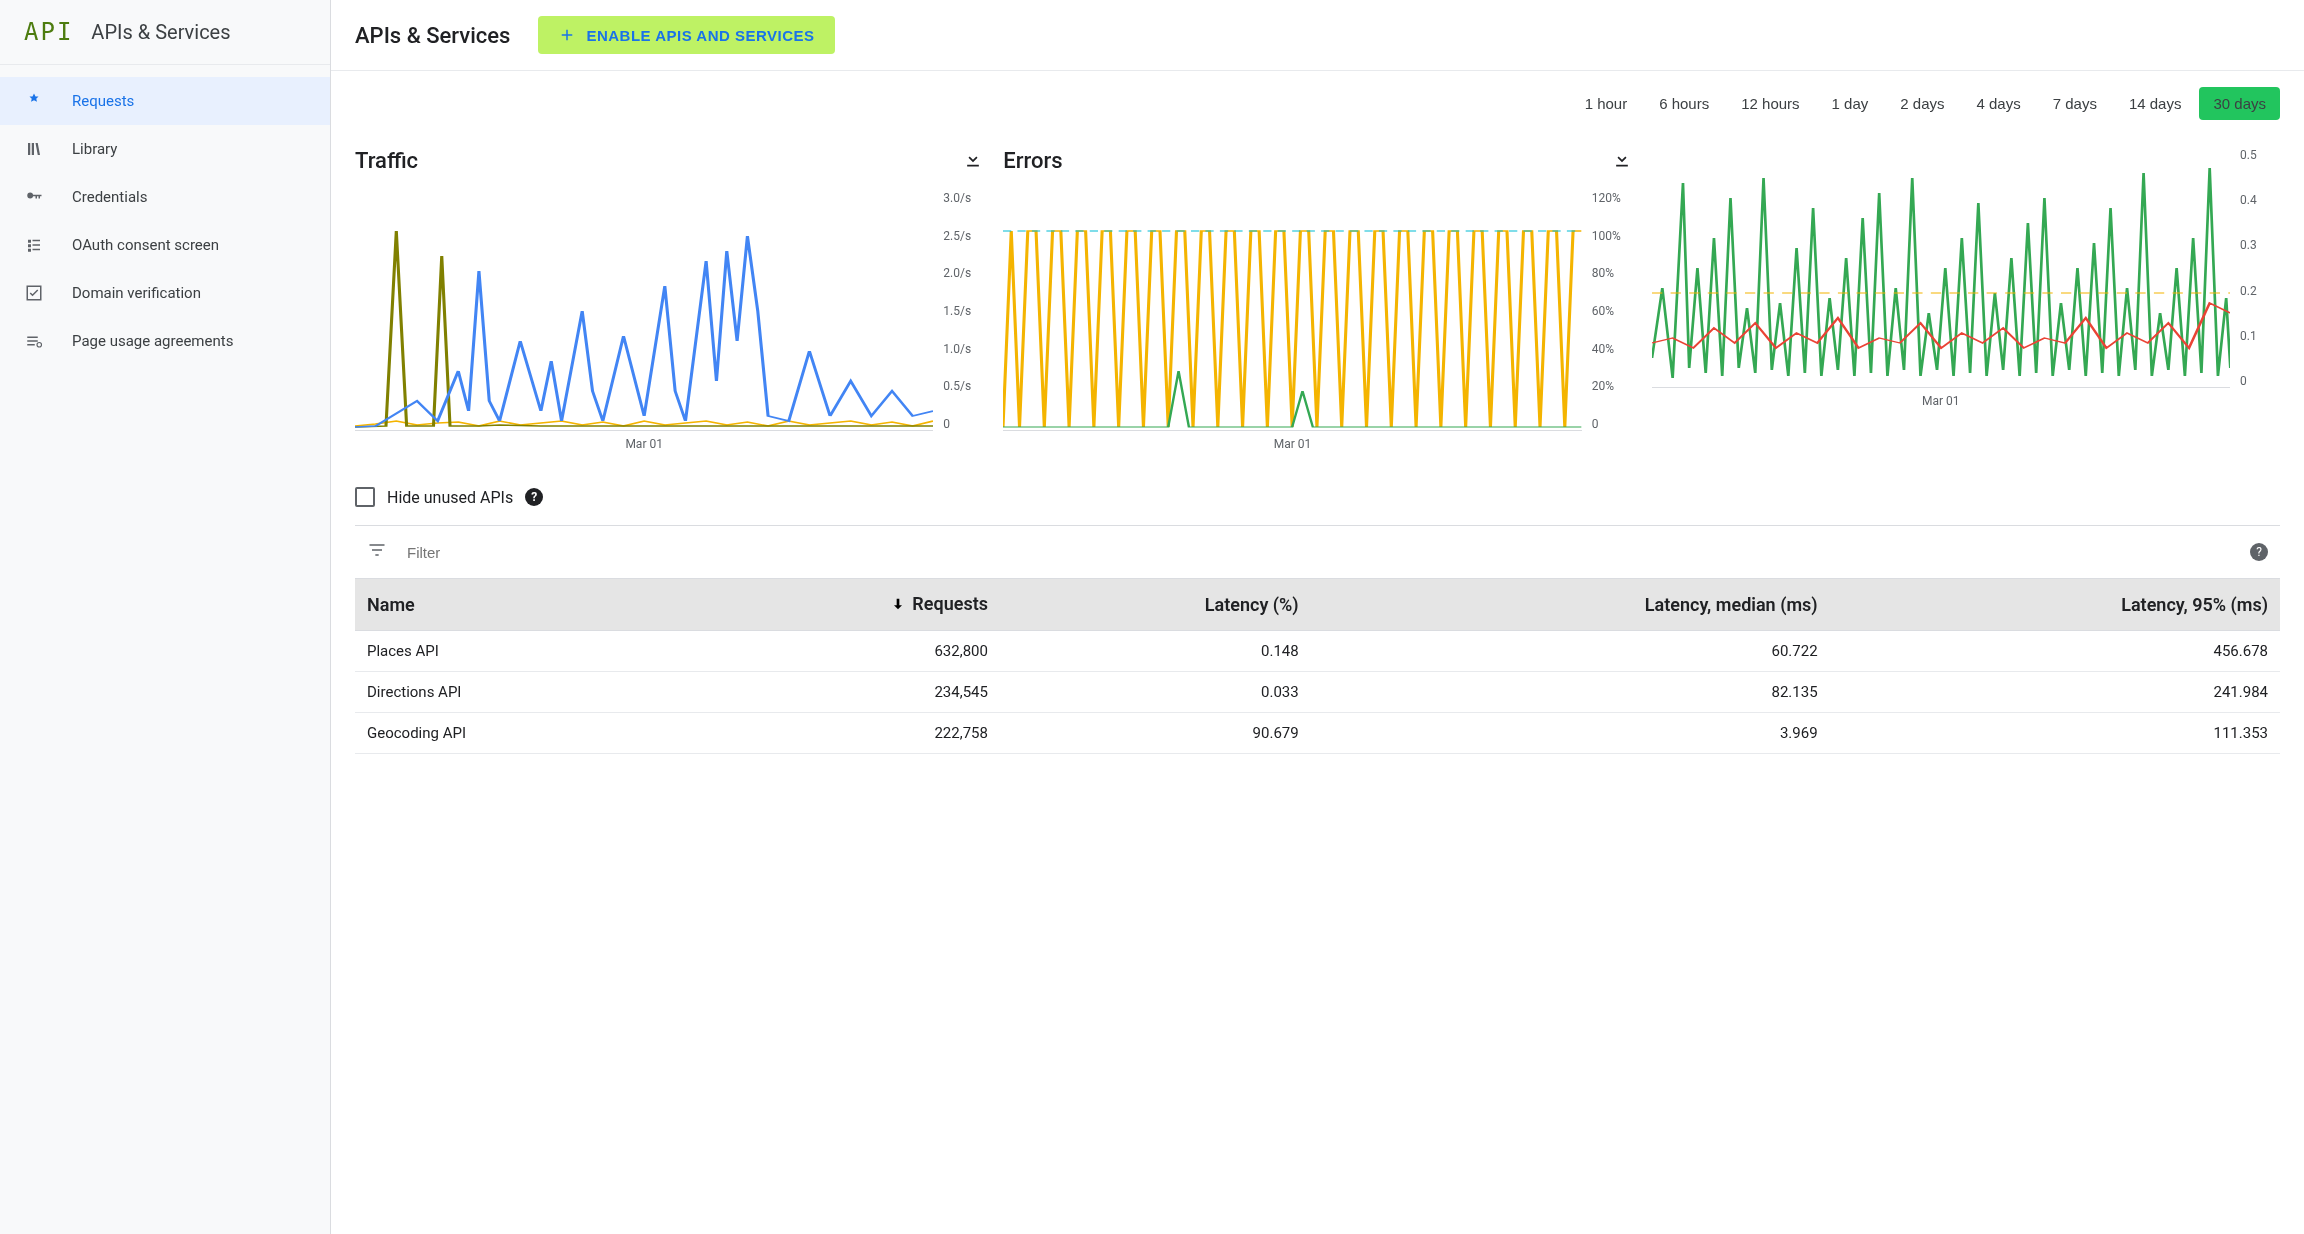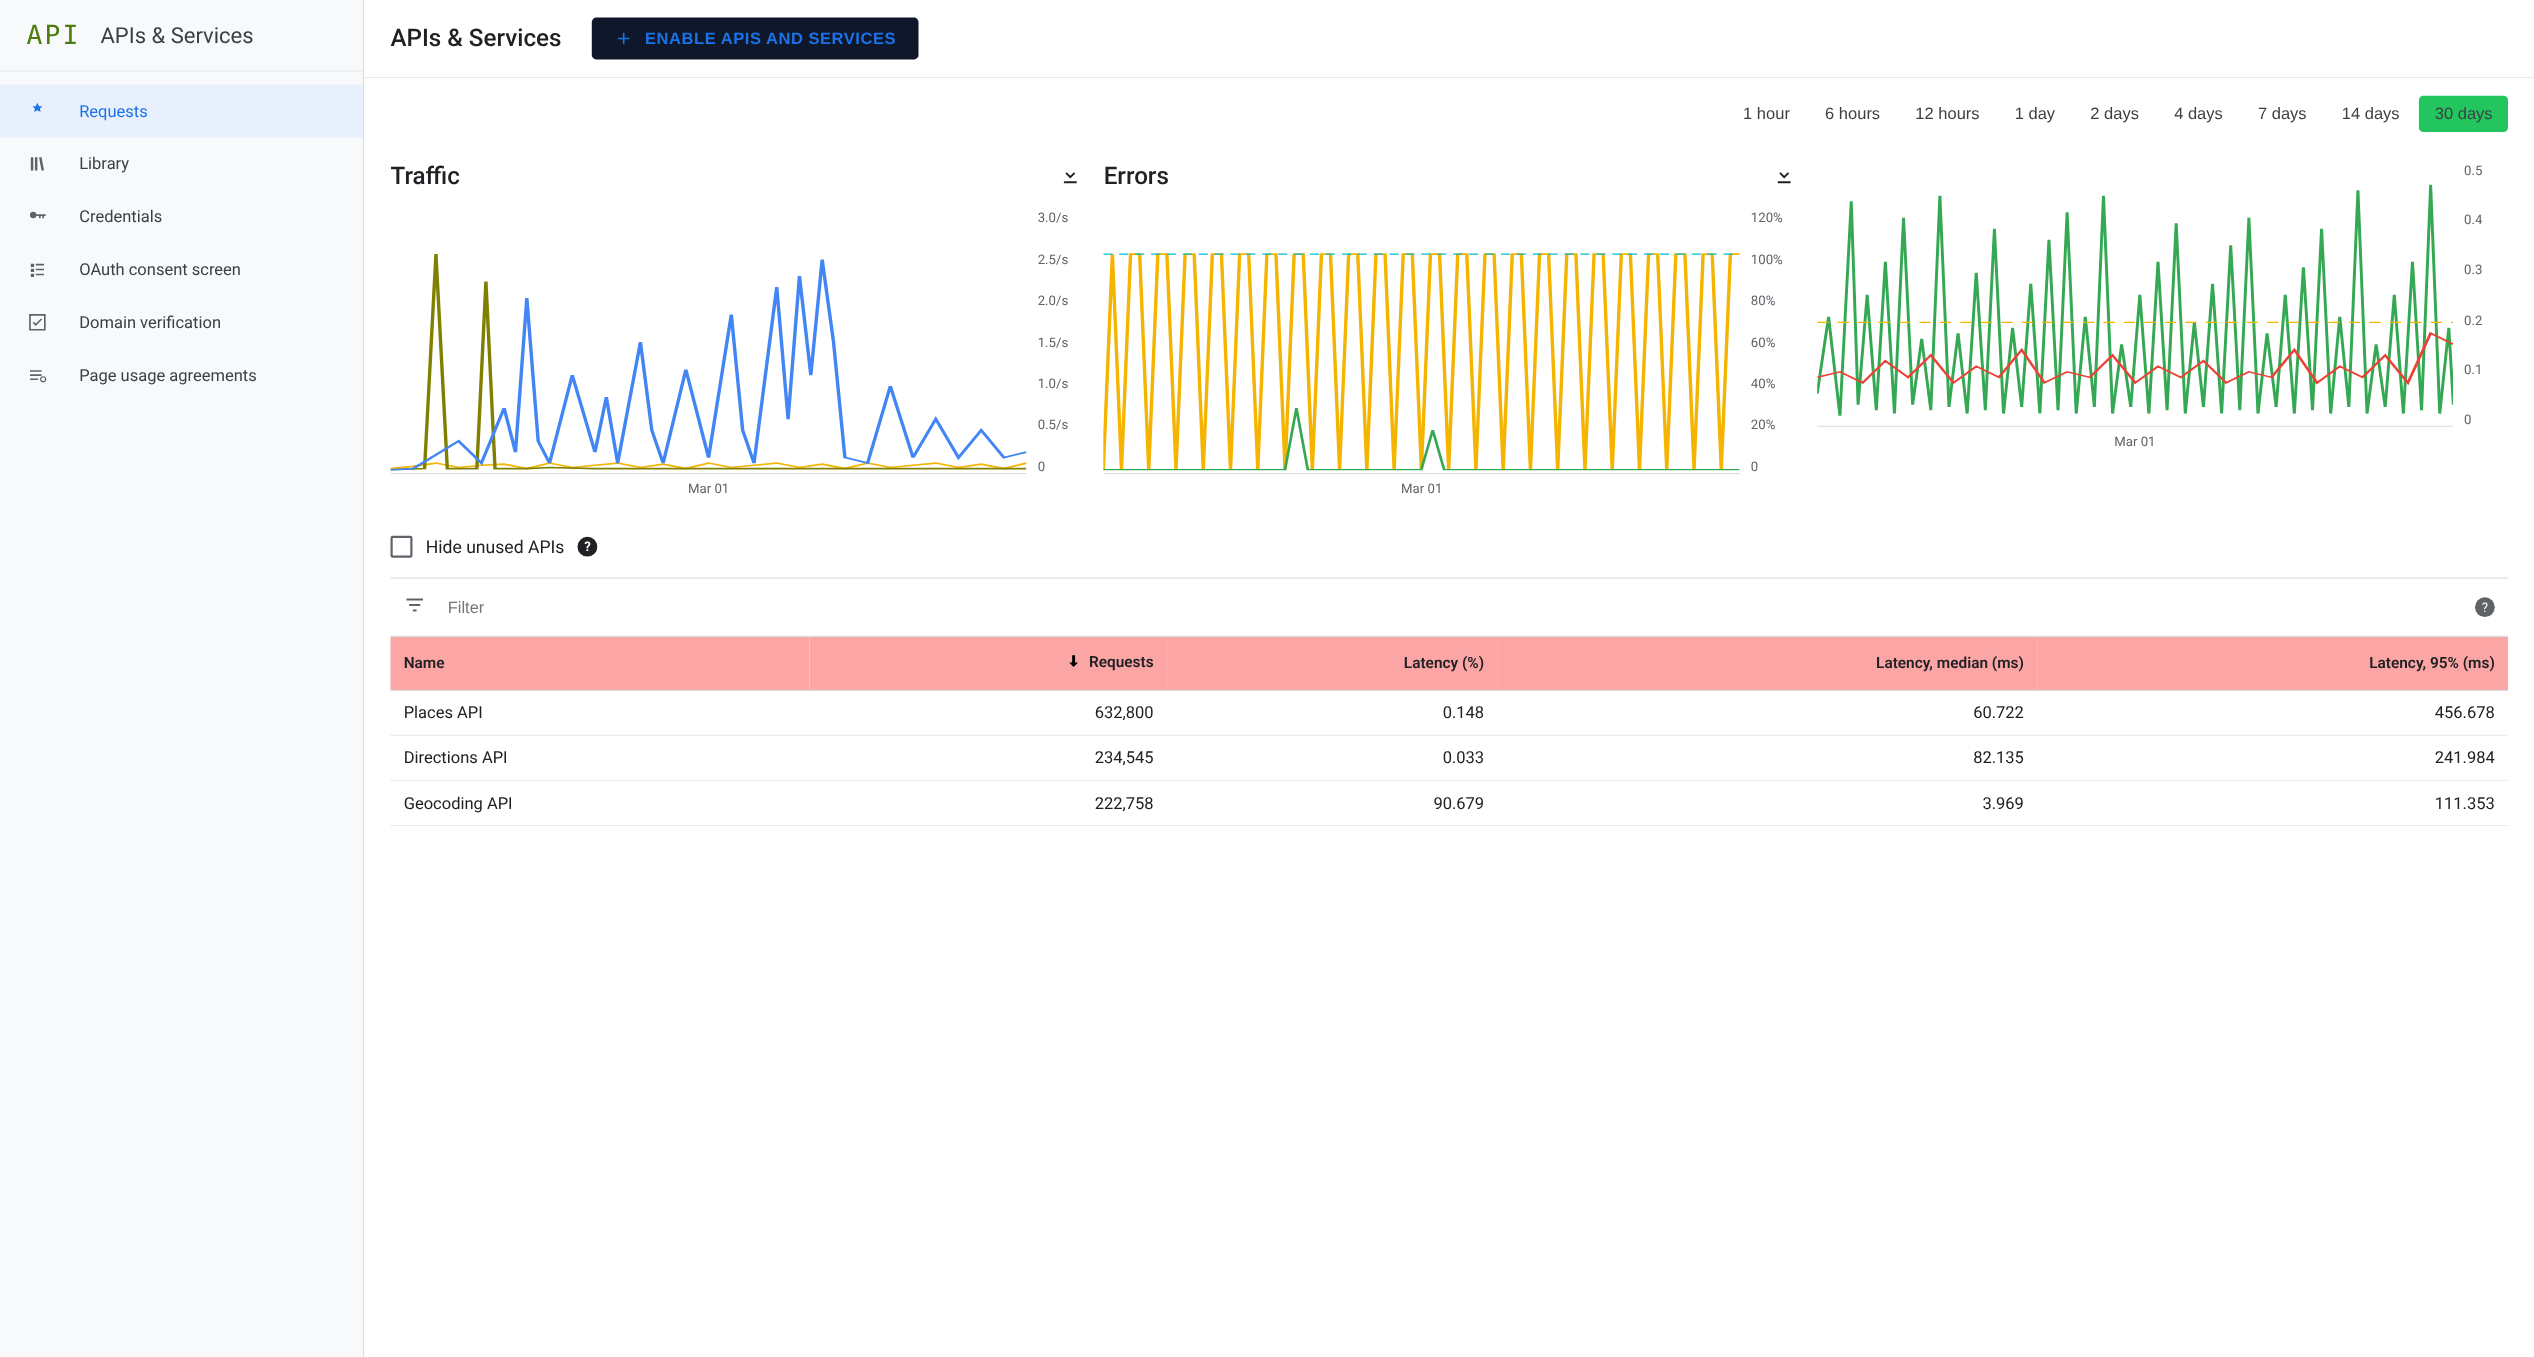--- a/index.html
+++ b/index.html
@@ -78,21 +78,21 @@
 }
 .main-title {
   font-size: 22px;
   font-weight: 500;
   color: #202124;
 }
 .enable-btn {
   display: flex;
   align-items: center;
   gap: 10px;
-  background: #0f172a;
+  background: #bef264;
   border: none;
   padding: 10px 20px;
   border-radius: 4px;
   color: #1a73e8;
   font-weight: 600;
   font-size: 15px;
   letter-spacing: 0.5px;
   cursor: pointer;
 }
 .enable-btn svg { fill: #1a73e8; }
@@ -237,23 +237,23 @@
   font-size: 12px;
   cursor: pointer;
 }
 table {
   width: 100%;
   border-collapse: collapse;
 }
 thead th {
   text-align: left;
   font-weight: 600;
-  font-size: 14px;
+  font-size: 18px;
   padding: 14px 12px;
-  background: #fca5a5;
+  background: #e5e5e5;
   border-top: 1px solid #dadce0;
   border-bottom: 1px solid #dadce0;
   color: #202124;
 }
 thead th.num { text-align: right; }
 .sort-arrow {
   display: inline-block;
   margin-right: 6px;
   vertical-align: middle;
 }

